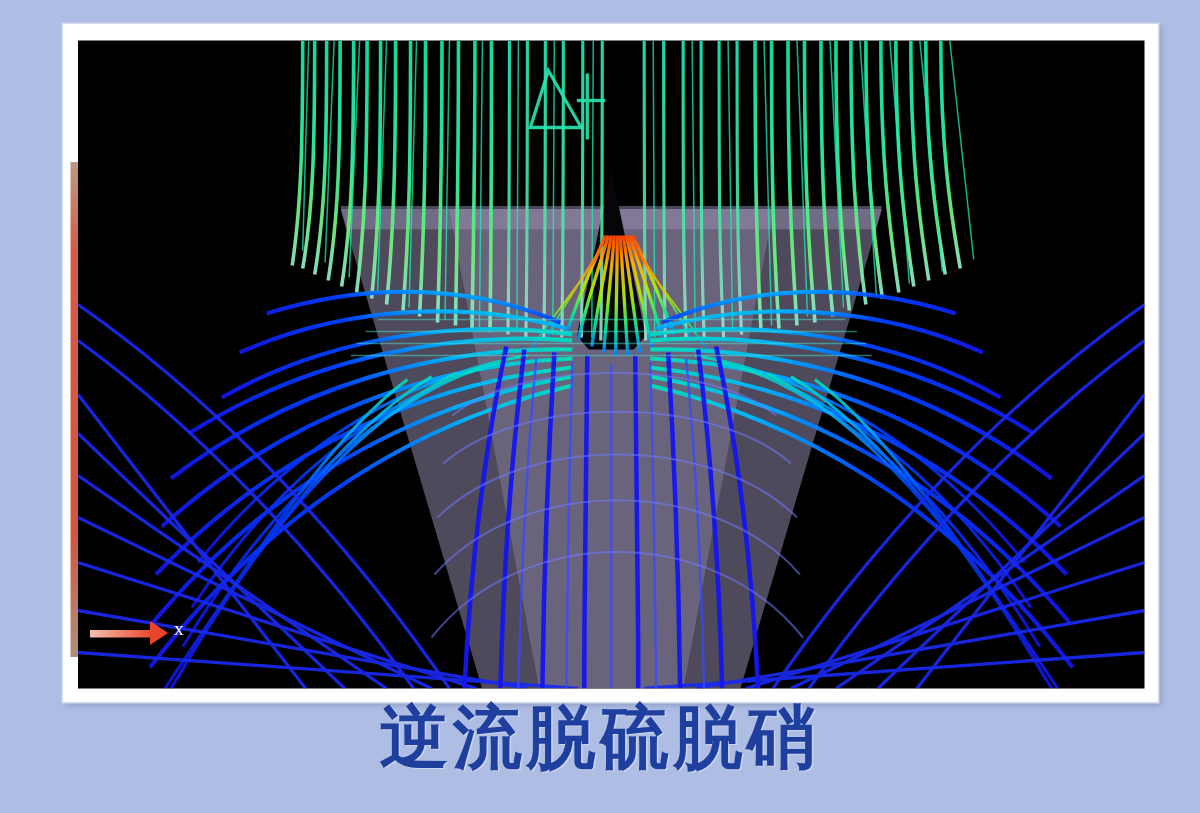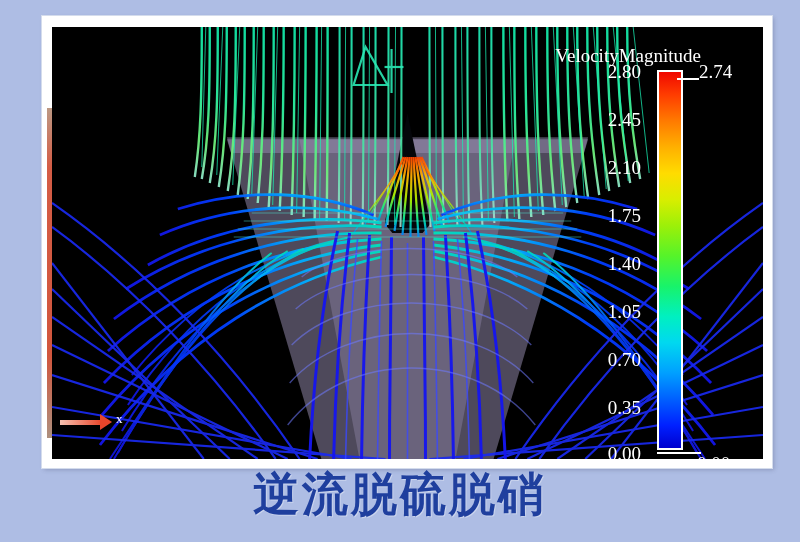--- a/index.html
+++ b/index.html
@@ -62,21 +62,21 @@
   
   #cone-deck{
     position:absolute;left:50%;top:25.5%;transform:translateX(-50%);
     width:430px;height:16px;background:rgba(138,130,162,.55);
     clip-path:polygon(8% 0%,92% 0%,91% 100%,9% 100%);
   }
 
   #caption{
     position:absolute;left:0;right:0;top:472px;text-align:center;
     color:#1f3f9e;font-weight:bold;font-size:46px;letter-spacing:3px;
-    font-family:Liberation Serif, serif;
+    font-family:Liberation Mono, monospace;
     text-shadow:1px 1px 0 rgba(255,255,255,.35);
     line-height:1;
   }
 
   
   #legend{position:absolute;right:10px;top:4px;width:236px;height:440px;}
   #legend-title{
     position:absolute;right:52px;top:14px;
     color:#fff;font-size:19px;white-space:nowrap;
     font-family:"Liberation Serif",serif;
@@ -358,39 +358,19 @@
           <path d="M182,210 L530,210"></path>
       </g>
     </svg>
 
     <div id="axis-indicator">
       <div id="axis-arrow-line"></div>
       <div id="axis-arrow-head"></div>
       <div id="axis-label-x">x</div>
     </div>
 
-    <div id="legend">
-      <div id="legend-title">VelocityMagnitude</div>
-
-      <div id="colorbar-bar"></div>
-
-      <div class="tick-label" style="top:30px">2.80</div>
-      <div class="tick-label" style="top:78px">2.45</div>
-      <div class="tick-label" style="top:126px">2.10</div>
-      <div class="tick-label" style="top:174px">1.75</div>
-      <div class="tick-label" style="top:222px">1.40</div>
-      <div class="tick-label" style="top:270px">1.05</div>
-      <div class="tick-label" style="top:318px">0.70</div>
-      <div class="tick-label" style="top:366px">0.35</div>
-      <div class="tick-label" style="top:412px">0.00</div>
-
-      <div class="range-tick" id="range-tick-max"></div>
-      <div class="range-label" id="range-max">2.74</div>
-      <div class="range-tick" id="range-tick-min"></div>
-      <div class="range-label" id="range-min">0.00</div>
-    </div>
 
   </div>
 </div>
 
 <div id="left-red-strip"></div>
 
 <div id="caption">逆流脱硫脱硝</div>
 
 </body></html>

